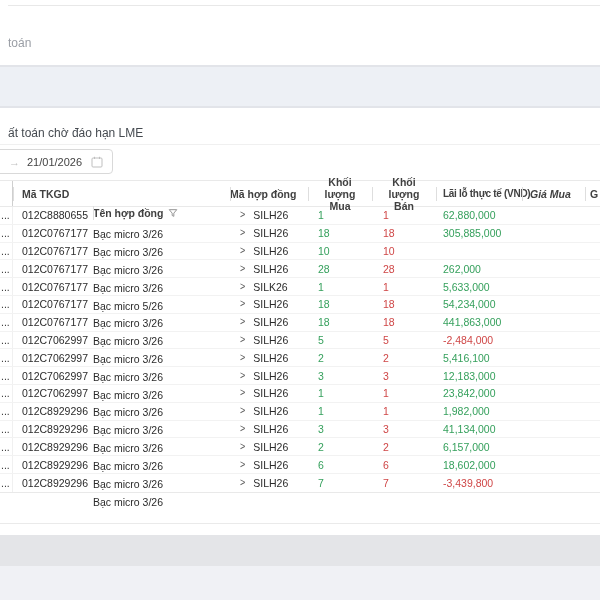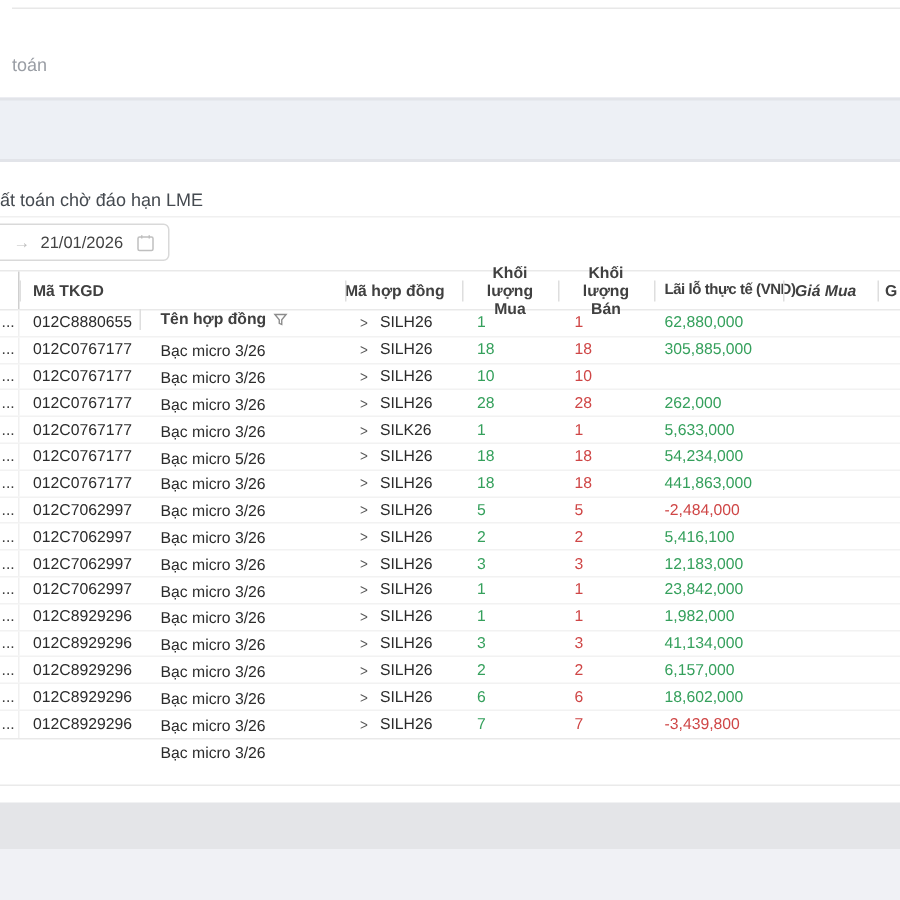--- a/index.html
+++ b/index.html
@@ -9,21 +9,21 @@
 
   
   .top-line{top:5px;left:8px;right:0;height:1px;background:#e8e8e8;}
   .topbar-label{top:36px;left:8px;font-size:12px;color:#9a9ea5;}
 
   
   .collapsed-panel{top:65px;left:0;right:0;height:43px;background:#edf0f5;
                    border-top:2px solid #e2e4e9;border-bottom:2px solid #e2e4e9;box-sizing:border-box;}
 
   
-  .section-title{top:126px;left:0;font-size:12px;color:#454a50;}
+  .section-title{top:126px;left:8px;font-size:12px;color:#454a50;}
   .section-divider{top:144px;left:0;right:0;height:1px;background:#f0f0f0;}
 
   
   .date-picker{top:149px;left:-42px;width:155px;height:25px;border:1px solid #d9d9d9;border-radius:4px;
                background:#fff;display:flex;align-items:center;box-sizing:border-box;padding-left:50px;}
   .range-arrow{color:#bfbfbf;font-size:11px;margin-right:7px;}
   .date-value{font-size:11px;color:#434343;}
   .calendar-icon{margin-left:auto;margin-right:9px;display:flex;}
 
   
@@ -36,21 +36,21 @@
   .tbody{border-bottom:1px solid #e9e9e9;}
   .tr{display:flex;height:17.8px;border-bottom:1px solid #f2f2f2;align-items:center;box-sizing:border-box;}
   .tr:last-child{border-bottom:none;}
   .td{font-size:10.5px;color:#2b2b2b;box-sizing:border-box;white-space:nowrap;overflow:hidden;
       display:flex;align-items:center;height:100%;}
 
   .c0{width:13px;padding-left:1px;}
   .td.c0{border-right:1px solid #f0f0f0;color:#3a3a3a;}
   .th.c0{border-right:1px solid #cfcfcf;}
   .c1{width:80px;padding-left:9px;}
-  .c2{width:137px;padding-left:14px;margin-top:38px;}
+  .c2{width:137px;padding-left:0;margin-top:38px;}
   .c3{width:78px;}
   .th.c3{}
   .td.c3{padding-left:10px;}
   .c4{width:64px;}
   .th.c4{justify-content:center;text-align:center;padding:0 6px;}
   .td.c4{padding-left:10px;}
   .c5{width:64px;}
   .th.c5{justify-content:center;text-align:center;padding:0 6px;}
   .td.c5{padding-left:11px;}
   .c6{width:86px;padding-left:7px;}

